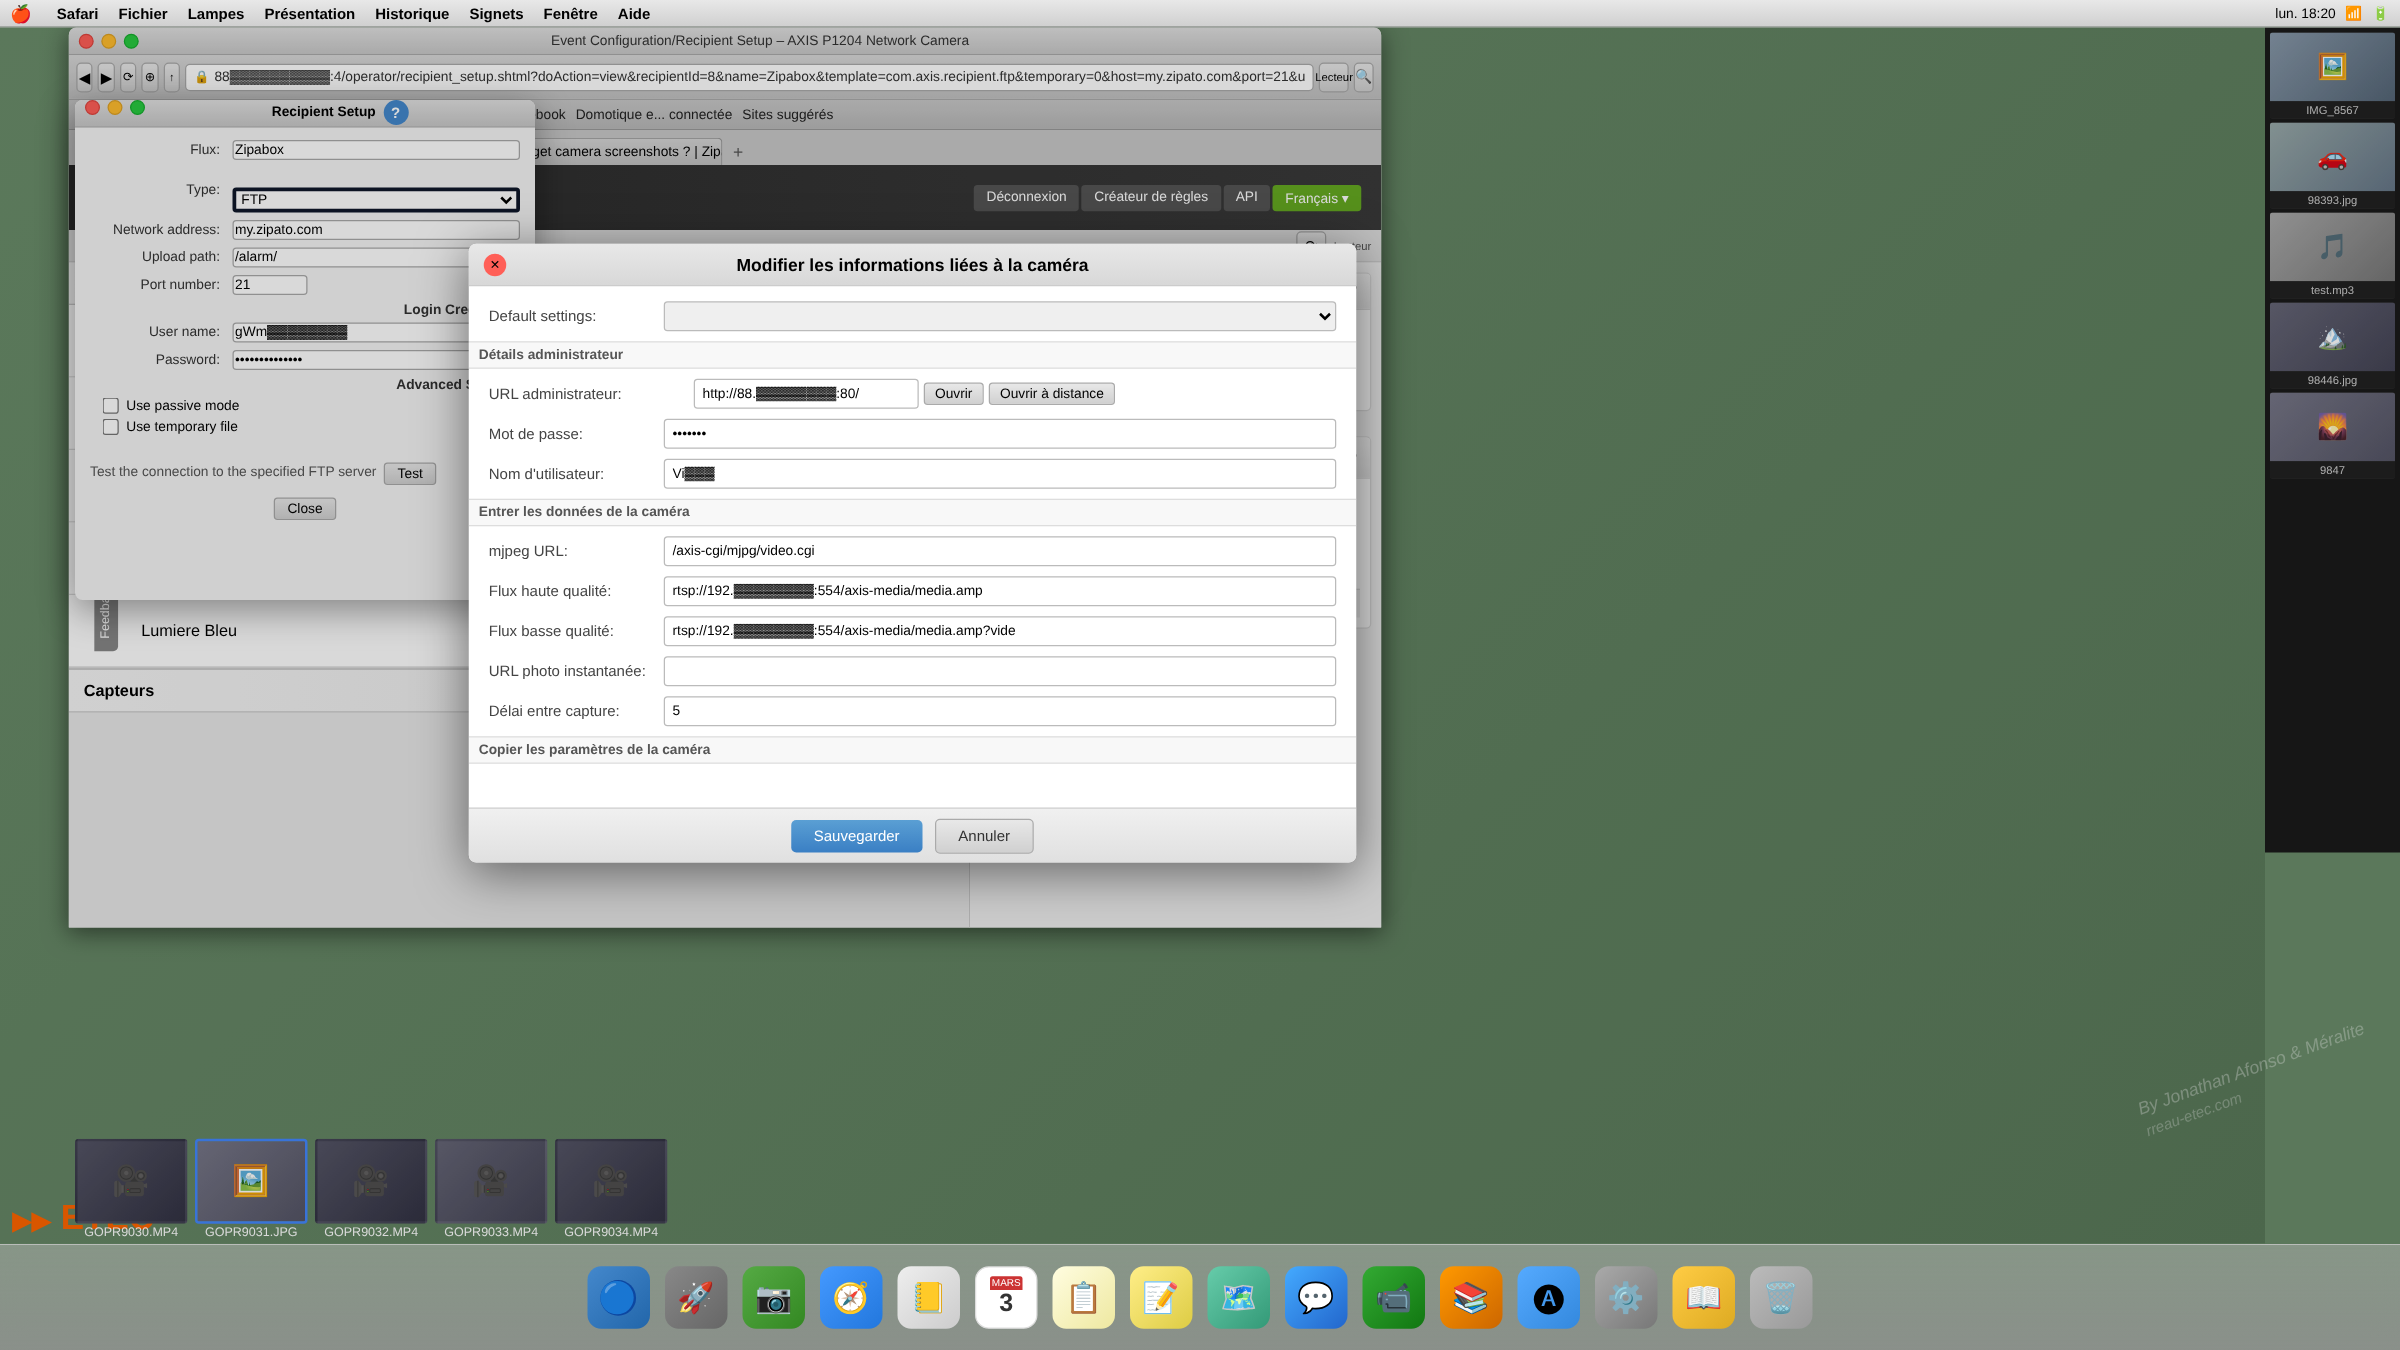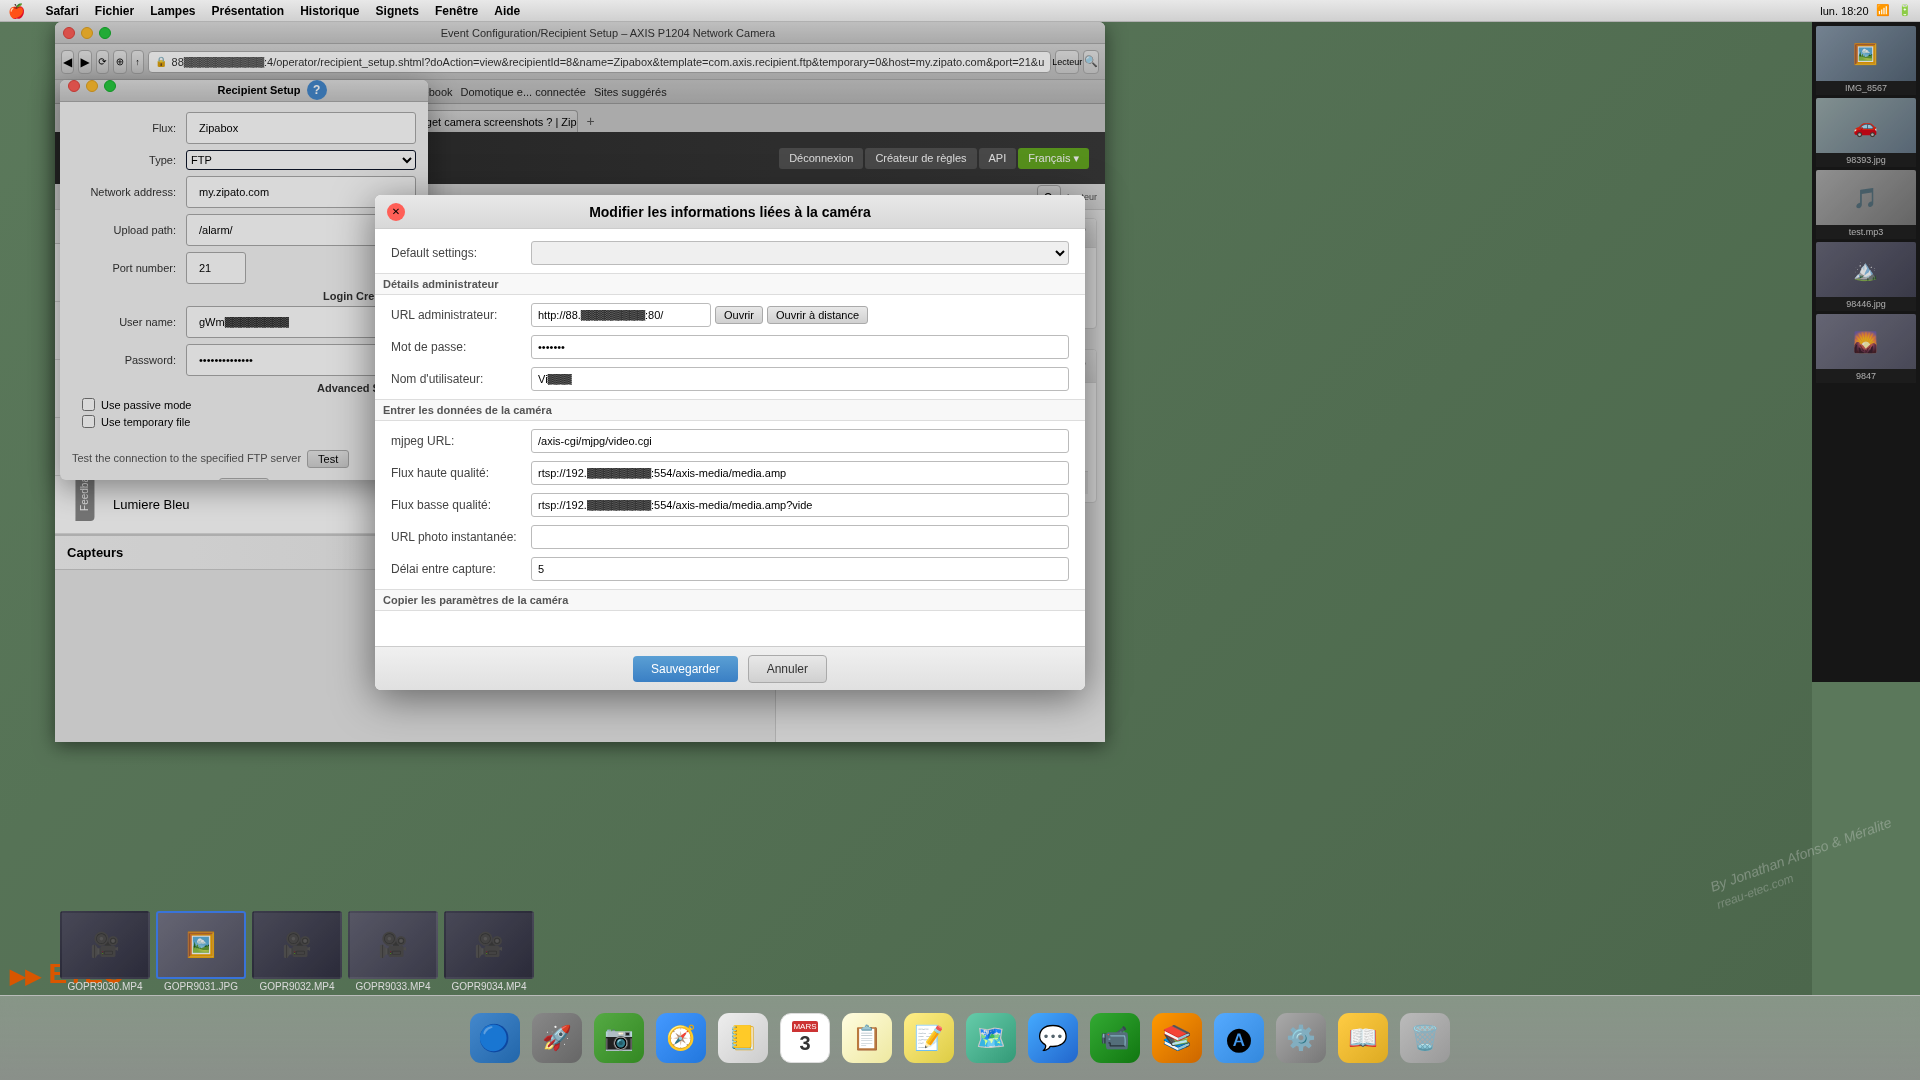--- a/index.html
+++ b/index.html
@@ -451,34 +451,35 @@
     }
     .form-label {
       width: 110px;
       text-align: right;
       color: #333;
       padding-right: 6px;
       font-size: 11px;
     }
     .form-input {
       flex: 1;
-      height: 32px;
+      height: 16px;
       border: 1px solid #aaa;
       border-radius: 3px;
-      padding: 0 12px;
+      padding: 0 1px;
       font-size: 11px;
       background: white;
     }
     .form-select {
       flex: 1;
       height: 20px;
-      border: 1px solid #0f172a;
+      border: 3px solid #0f172a;
       border-radius: 3px;
       font-size: 11px;
       background: white;
+      margin-top: 16px;
     }
     .section-title-small {
       font-size: 11px;
       font-weight: bold;
       color: #333;
       margin: 6px 0 4px 0;
       text-align: right;
     }
     .checkbox-row {
       display: flex;
@@ -1167,21 +1168,21 @@
       <select class="modal-select">
         <option></option>
       </select>
     </div>
 
     <div class="modal-section-title">Détails administrateur</div>
 
     <div class="modal-form-row">
       <span class="modal-label">URL administrateur:</span>
       <div class="modal-input-row">
-        <input class="modal-input" type="text" value="http://88.▓▓▓▓▓▓▓▓:80/" style="width: 180px; flex: 0 0 auto;">
+        <input class="modal-input" type="text" value="http://88.▓▓▓▓▓▓▓▓:80/" style="width: 180px; flex: 0 0 auto; margin-left: 24px;">
         <button class="modal-open-btn">Ouvrir</button>
         <button class="modal-open-btn">Ouvrir à distance</button>
       </div>
     </div>
 
     <div class="modal-form-row">
       <span class="modal-label">Mot de passe:</span>
       <input class="modal-input" type="password" value="•••••••" style="">
     </div>
 

